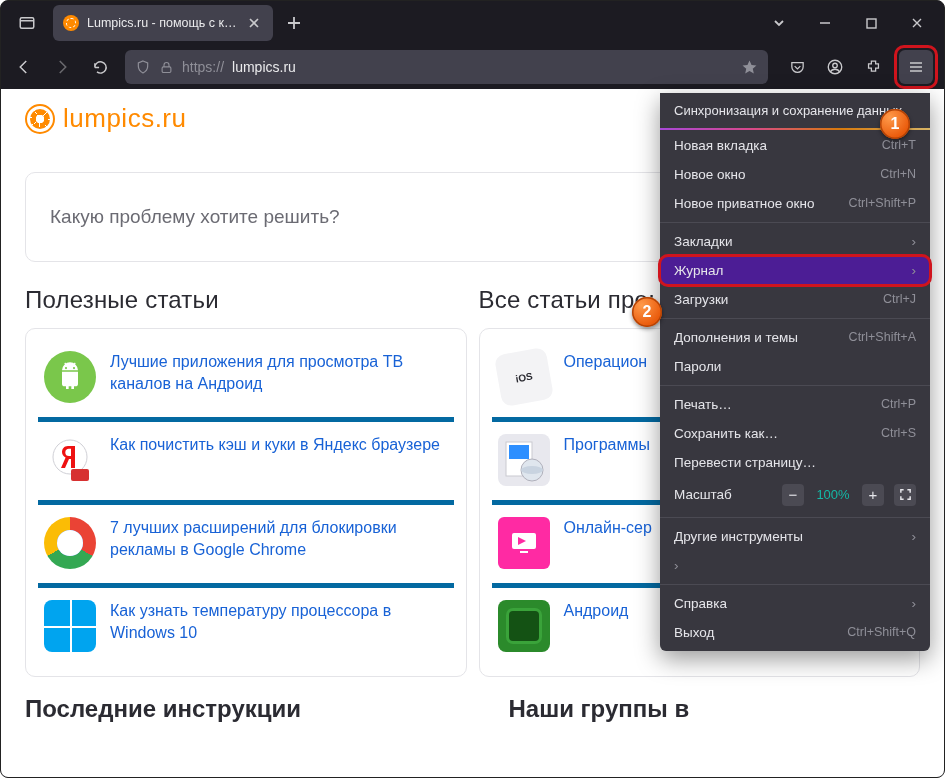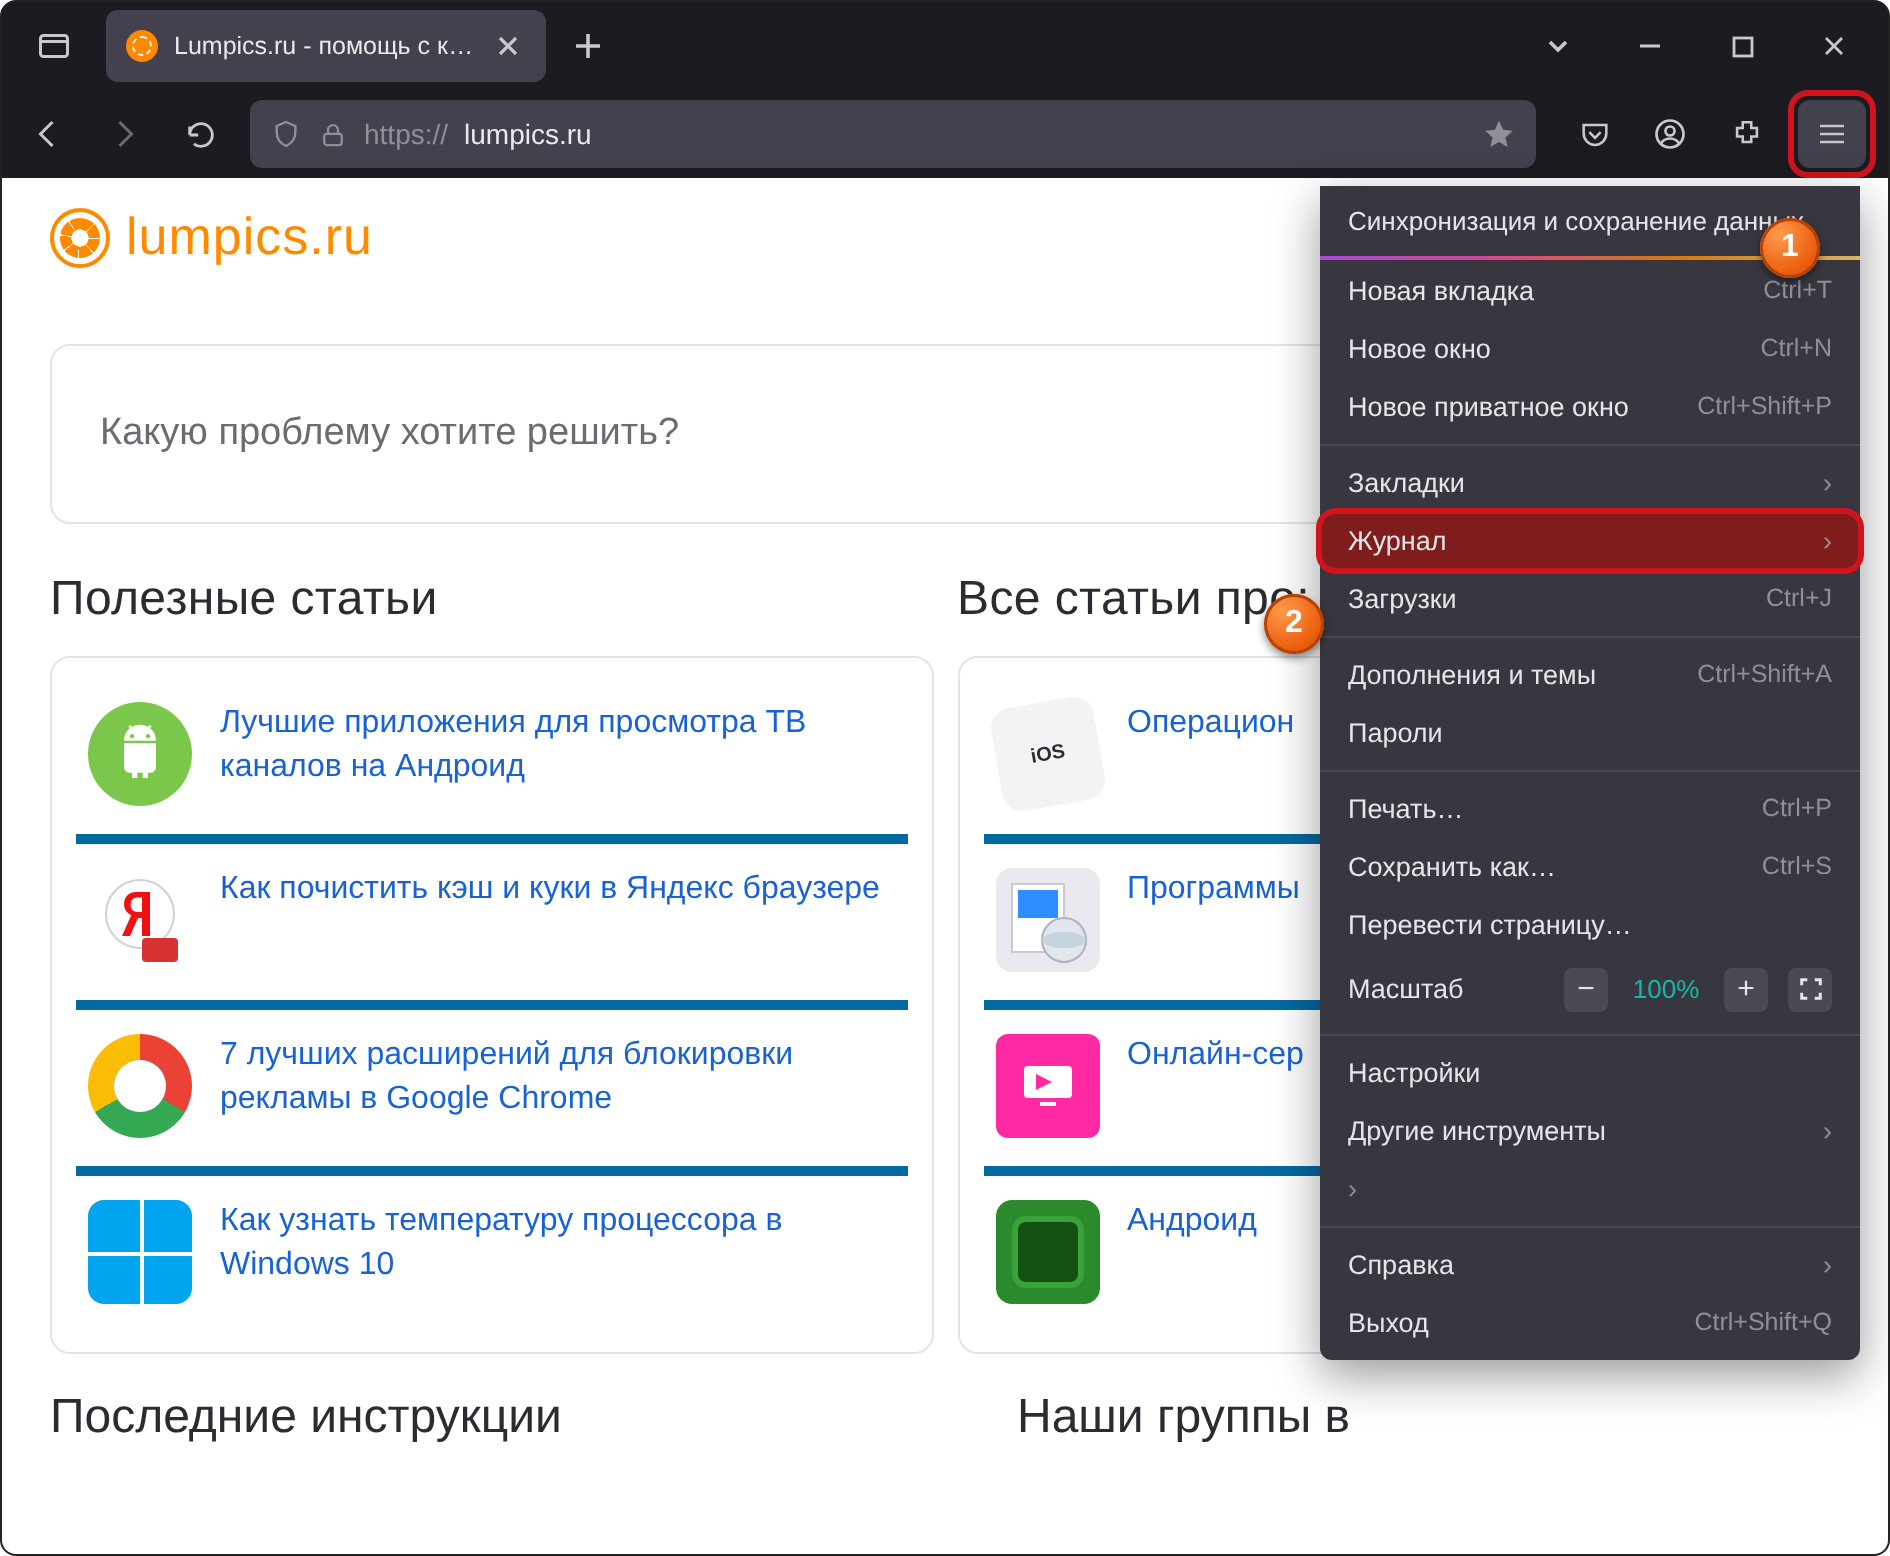--- a/index.html
+++ b/index.html
@@ -45,32 +45,32 @@
 
   .columns { display: flex; gap: 12px; padding: 0 24px; }
   .col { flex: 1; min-width: 0; }
   .col h2 { font-size: 24px; color: #2b2b32; font-weight: 400; margin-bottom: 14px; letter-spacing: .2px; }
   .card-list { border: 1px solid #e4e4e8; border-radius: 10px; padding: 10px 12px; }
   .item { display: flex; gap: 14px; align-items: flex-start; padding: 12px 6px 14px; }
   .item + .item { border-top: 5px solid #0369a1; }
   .item-icon { width: 52px; height: 52px; flex-shrink: 0; display:flex; align-items:center; justify-content:center; border-radius: 8px; }
   .item-title { color: #1862d6; font-size: 16px; line-height: 1.35; }
 
-  .sec-h2 { font-size: 24px; color: #2b2b32; font-weight: 400; padding: 18px 24px 0; }
+  .sec-h2 { font-size: 24px; color: #2b2b32; font-weight: 700; padding: 18px 24px 0; }
 
   
   .menu { position: absolute; top: 92px; right: 14px; width: 270px; background: #38373f; border-radius: 0 0 6px 6px; box-shadow: 0 8px 24px rgba(0,0,0,.4); color: #e5e5ea; font-size: 13.5px; padding-bottom: 4px; z-index: 50; }
   .menu-sync { padding: 10px 14px 10px; font-size: 13px; line-height: 1.3; border-bottom: 1px solid transparent; position: relative; }
   .menu-sync::after { content:""; position:absolute; left:0; right:0; bottom:0; height:2px; background: linear-gradient(90deg,#c44cff,#ff4c9f,#ff8a00,#ffd36e); opacity:.8; }
   .mrow { display: flex; align-items: center; padding: 7px 14px; gap: 8px; cursor: default; }
   .mrow .lbl { flex: 1; white-space: nowrap; overflow: hidden; text-overflow: ellipsis; }
   .mrow .sc { color: #8f8f98; font-size: 12.5px; }
   .mrow .chev { color: #8f8f98; }
   .msep { height: 1px; background: #4b4a53; margin: 4px 0; }
-  .mrow.highlight { outline: 3px solid #d0141d; outline-offset: -1px; border-radius: 8px; background: #7f1d1d; }
+  .mrow.highlight { outline: 3px solid #d0141d; outline-offset: -1px; border-radius: 8px; background: #4c1d95; }
 
   .zoom-ctrl { display:flex; align-items:center; gap: 10px; }
   .zbtn { width: 22px; height: 22px; border-radius: 4px; background: #4b4a53; color:#e5e5ea; display:flex; align-items:center; justify-content:center; font-size: 15px; }
   .zval { color:#14b8a6; font-size: 13px; min-width: 38px; text-align:center; }
 
   
   .ann { position: absolute; width: 30px; height: 30px; border-radius: 50%; background: radial-gradient(circle at 32% 28%, #ff9a4a, #e95a0b 70%); color: #fff; font-weight: 700; font-size: 16px; display:flex; align-items:center; justify-content:center; box-shadow: 0 2px 4px rgba(0,0,0,.45), inset 0 0 0 1.5px #b34306; z-index: 60; }
   .ann1 { top: 108px; right: 34px; }
   .ann2 { top: 296px; right: 282px; }
 
@@ -352,23 +352,20 @@
         <span class="zbtn">+</span>
         <span class="zbtn">
             <svg width="13" height="13" viewBox="0 0 14 14" stroke="currentColor" stroke-width="1.6" fill="none">
               <path d="M2 5V2h3M12 5V2H9M2 9v3h3M12 9v3H9"></path>
             </svg>
           </span>
       </div>
     </div>
     <div class="msep"></div>
     <div class="mrow">
-        <span class="lbl">Настройки</span>
-      </div>
-    <div class="mrow">
         <span class="lbl">Другие инструменты</span>
         <span class="chev">›</span>
       </div>
     <div class="mrow">
         <span class="chev">›</span>
       </div>
     <div class="msep"></div>
     <div class="mrow">
         <span class="lbl">Справка</span>
         <span class="chev">›</span>

